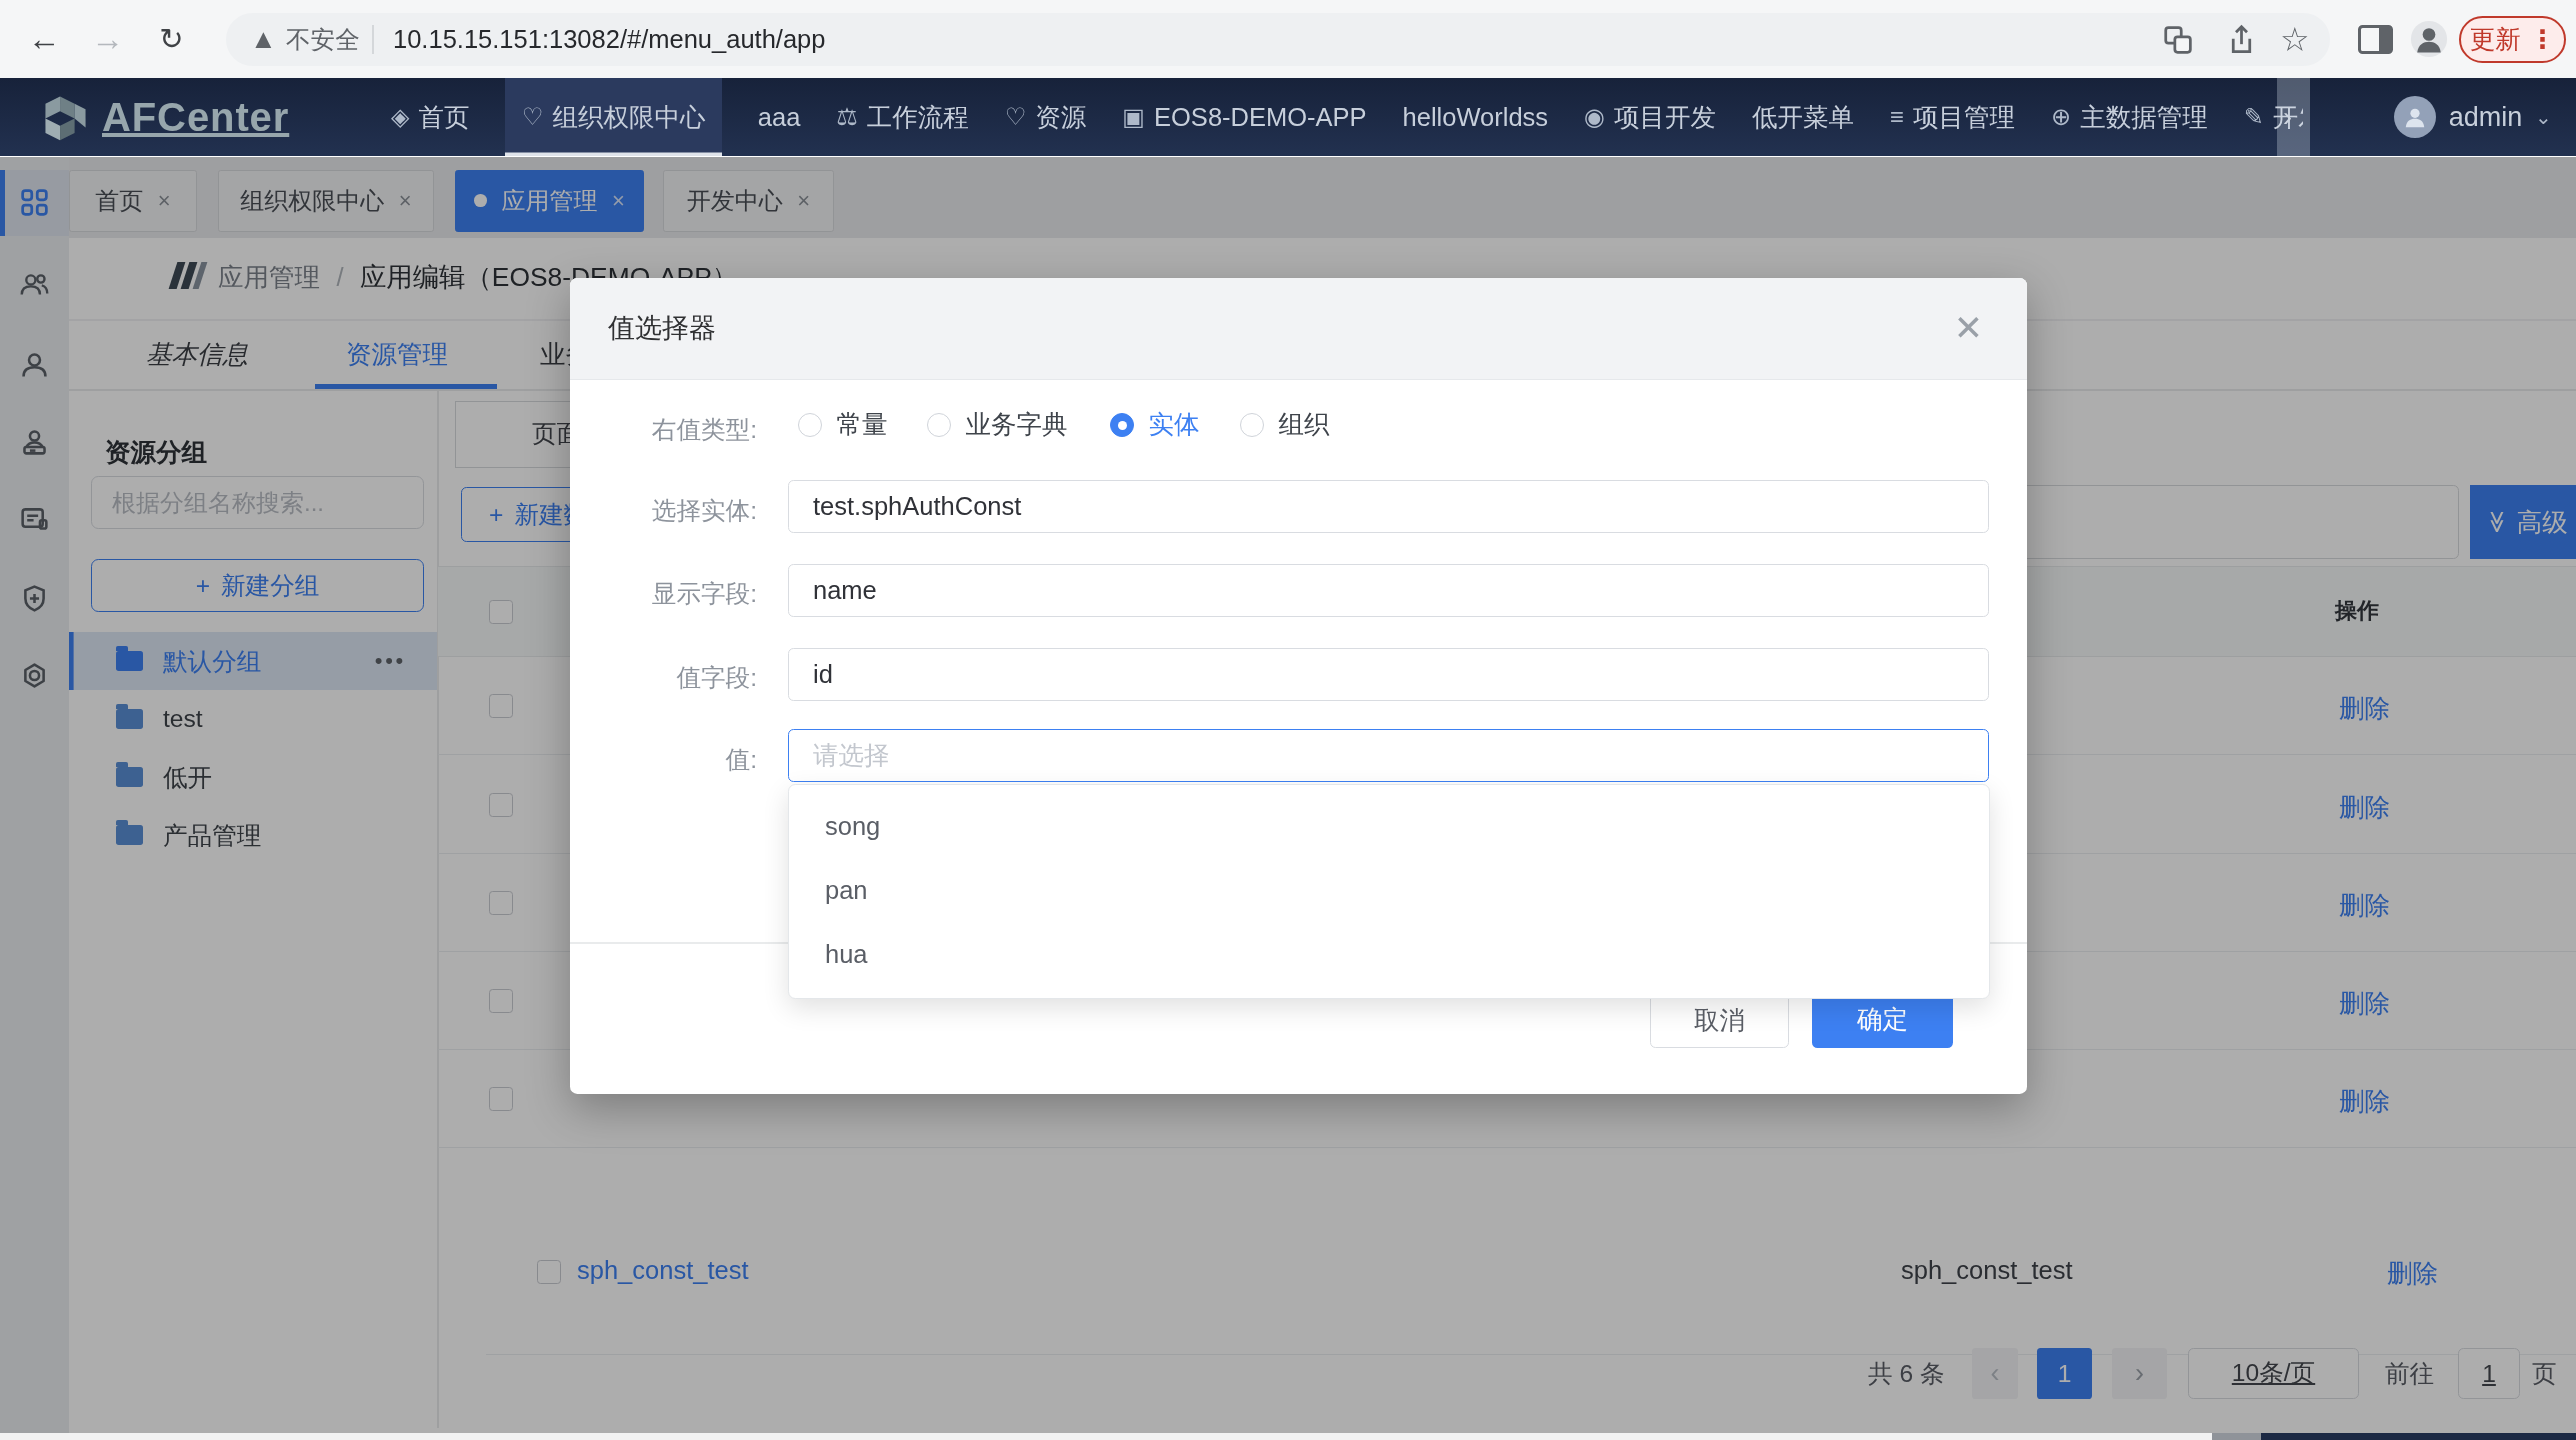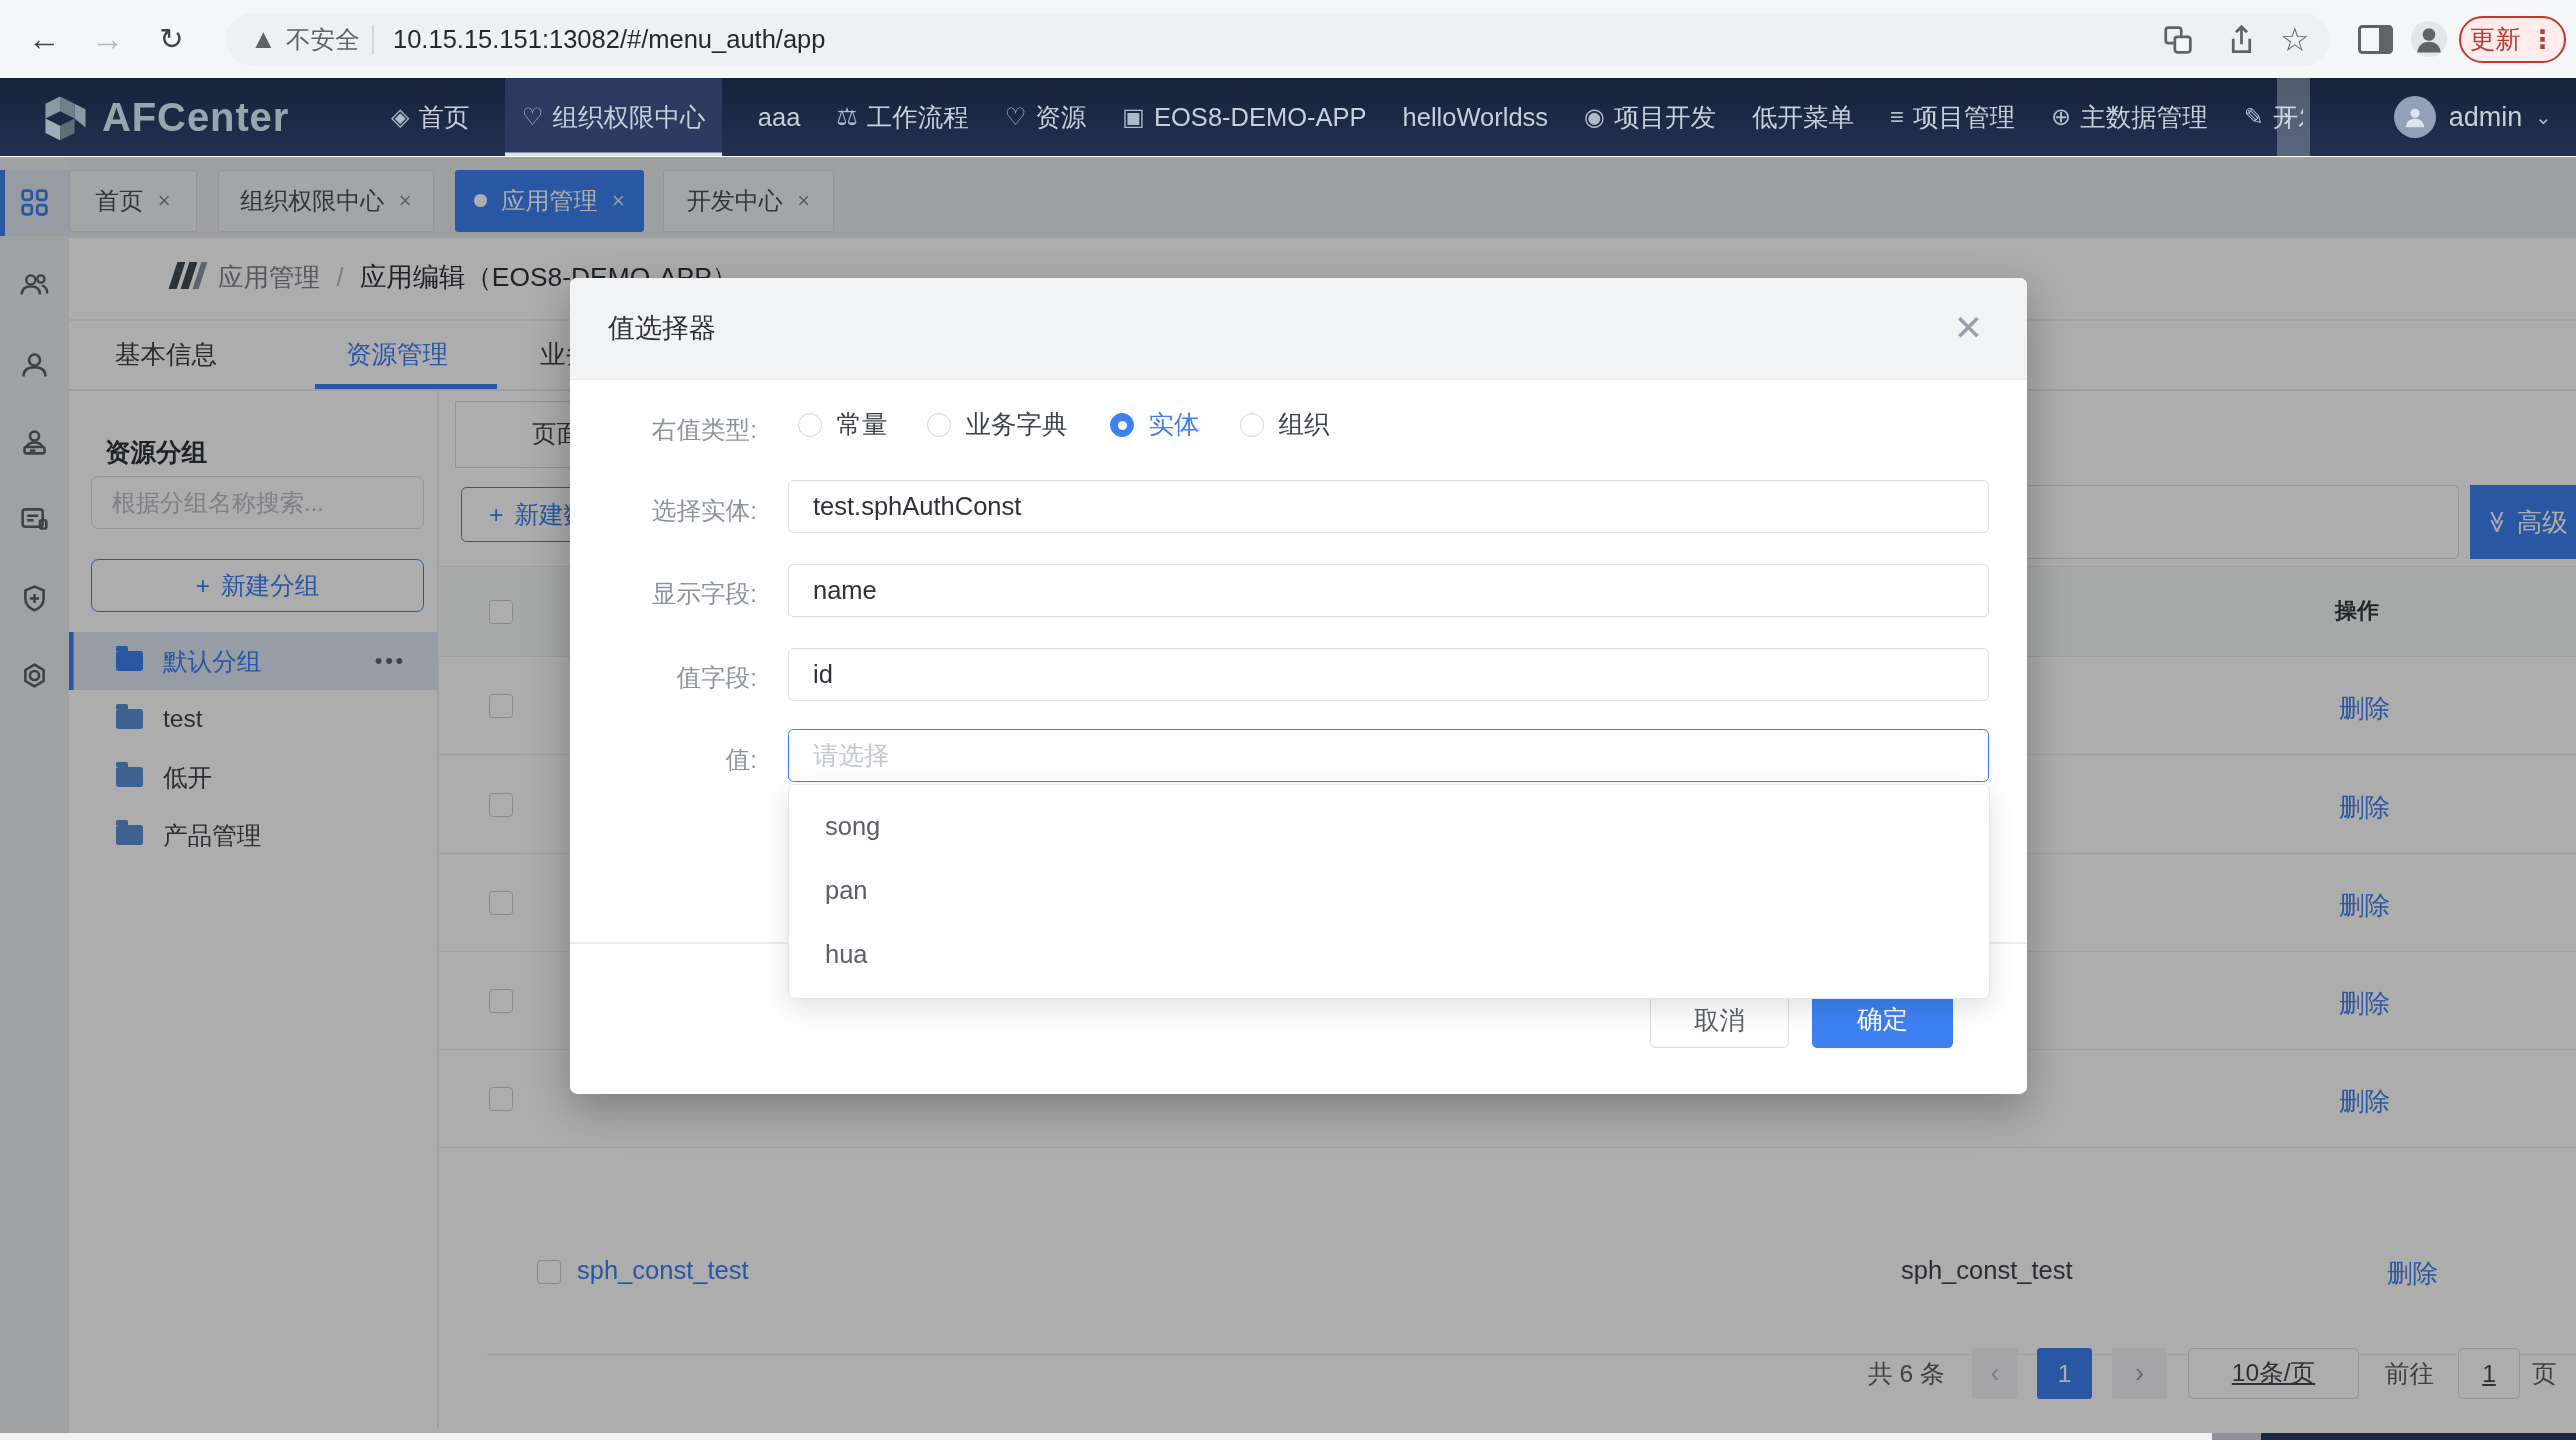--- a/index.html
+++ b/index.html
@@ -11,21 +11,21 @@
   .b-ic{font-size:33px;color:#3f4246;line-height:78px;text-align:center;width:55px;top:0;}
   .b-ic.dis{color:#b4b8bd;}
   .urlpill{left:226px;top:12.7px;width:2104px;height:53px;border-radius:26.4px;background:#eef0f2;}
   .urltxt{font-size:25.5px;color:#26282c;line-height:53px;}
   .urlsec{font-size:24.6px;color:#5f6368;line-height:53px;}
   .updbtn{left:2459px;top:15.5px;width:107px;height:47px;border-radius:24px;background:#fdeceb;
           border:2.7px solid #c0392b;box-sizing:border-box;display:flex;align-items:center;justify-content:center;gap:9px;}
   .updbtn span{color:#c0392b;font-size:25.5px;}
   
   .navbar{left:0;top:78px;width:2576px;height:78px;background:linear-gradient(180deg,#17223a,#223150);}
-  .brand{left:102px;top:0;height:76px;line-height:78px;font-size:40px;font-weight:600;color:#97a6ac;letter-spacing:0.9px;}
+  .brand{left:102px;top:0;height:76px;line-height:78px;font-size:40px;font-weight:600;color:#97a6ac;letter-spacing:0.9px;text-decoration:underline;}
   .navitems{left:391px;top:0;width:1912px;height:78px;display:flex;align-items:center;gap:36px;overflow:hidden;}
   .nav-item{display:flex;align-items:center;gap:9px;color:#c7cfdb;font-size:25.5px;height:78px;white-space:nowrap;flex:0 0 auto;}
   .nav-item .nic{font-size:24px;color:#aeb9c9;}
   .nav-item.active{background:#2b3a5e;padding:0 16.4px;box-shadow:inset 0 -3.6px 0 #dfe3ea;}
   .adminbox{left:2394px;top:0;height:78px;display:flex;align-items:center;gap:12.7px;color:#c7cfdb;font-size:27px;}
   .avatar{width:42px;height:42px;border-radius:50%;background:#93a1b8;display:flex;align-items:center;justify-content:center;}
   
   .tabstrip{left:69px;top:157px;width:2507px;height:82px;background:#e9ebee;}
   .wtab{top:12.7px;height:62px;background:#f2f3f5;border:0.9px solid #d8dadd;box-sizing:border-box;border-radius:2.7px;
         display:flex;align-items:center;justify-content:center;gap:14.6px;font-size:24px;color:#4a4f56;}
@@ -296,21 +296,21 @@
     <span style="width:5.5px;height:27px;background:#8a94a0;transform:skewX(-18deg);"></span>
   </div>
   <div class="abs" style="left:218px;top:262px;display:flex;gap:16.4px;align-items:center;height:31px;">
     <span class="crumb-sec">应用管理</span>
     <span style="color:#b0b5bb;font-size:25.5px;">/</span>
     <span class="crumb-page">应用编辑（EOS8-DEMO-APP）</span>
   </div>
   <div class="abs hline" style="left:69px;top:319px;width:2507px;background:#f0f1f3;"></div>
 
   <div class="abs" style="left:69px;top:319px;width:2507px;height:70px;" id="page-tabs">
-      <span class="abs ptab" style="left: 46px;">基本信息</span>
+      <span class="abs ptab" style="left: 77px; font-style: italic;">基本信息</span>
       <span class="abs ptab active" style="left: 277px;">资源管理</span>
       <span class="abs ptab" style="left: 471px;">业务</span>
     </div>
   <div class="abs" style="left:315px;top:384px;width:182px;height:4.6px;background:#3d80f2;z-index:2;"></div>
   <div class="abs hline" style="left:69px;top:389px;width:2507px;"></div>
   <div class="abs vline" style="left:437px;top:390px;height:1038px;"></div>
 
   <div class="abs panel-title" style="left:105px;top:435px;">资源分组</div>
   <input class="abs pinput" style="left: 91px; top: 476px; width: 333px; height: 53px;" placeholder="根据分组名称搜索...">
   <div class="abs newgrp" style="left:91px;top:559px;width:333px;height:53px;">

